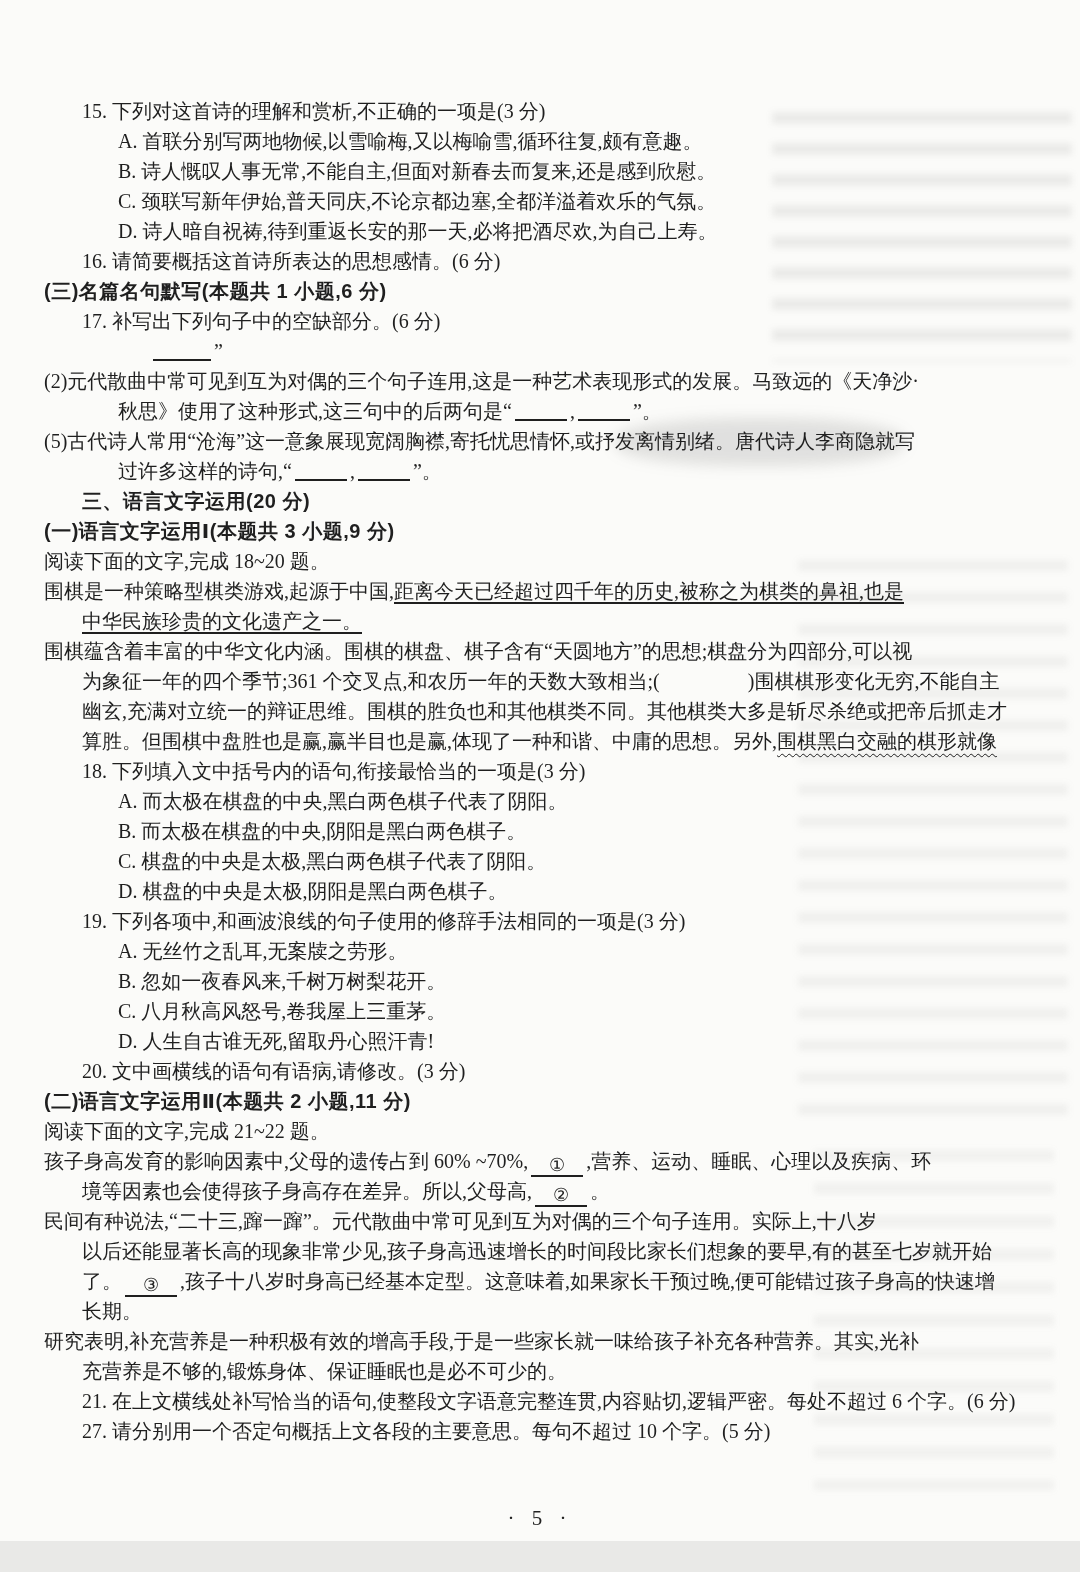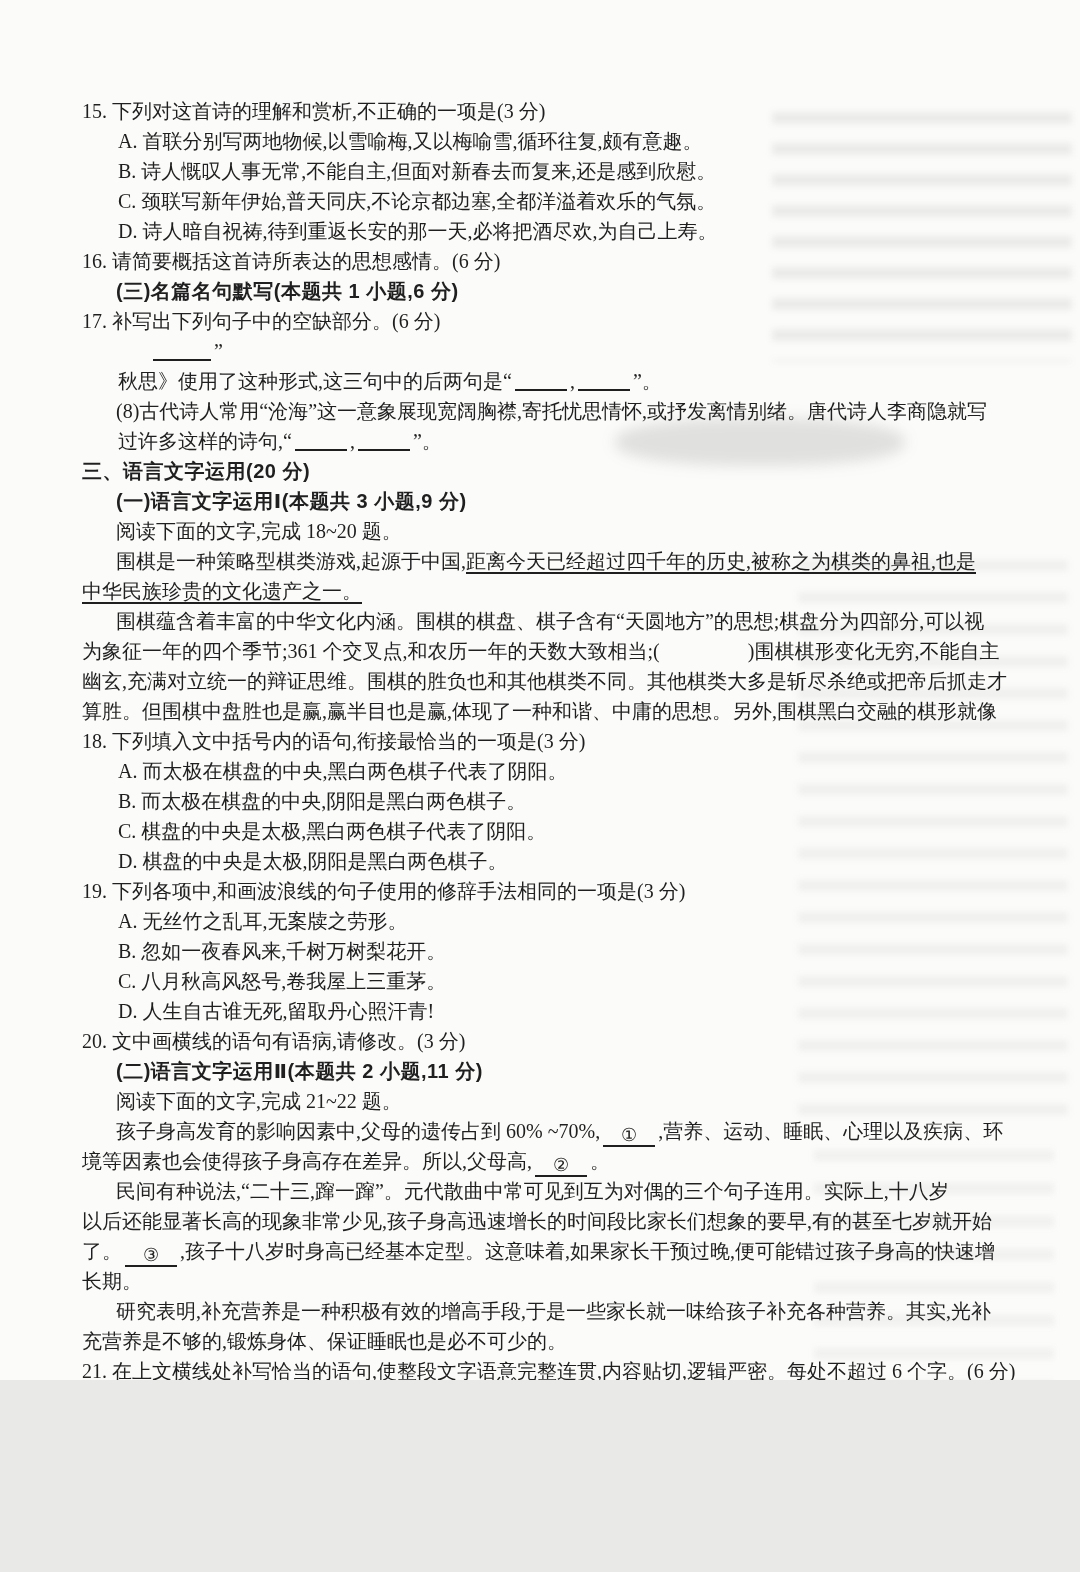--- a/index.html
+++ b/index.html
@@ -1,31 +1,31 @@
 <!DOCTYPE html>
 <html style="--ink: #1f1f1f; --paper: #fbfbf9;"><head>
 <meta charset="utf-8">
 <style>
   html,body{margin:0;padding:0;}
   body{width:1080px;height:1572px;background:#e9e9e7;}
   .page{
-    position:relative;width:1080px;height:1380px;overflow:hidden;
+    position:relative;width:1080px;height:1541px;overflow:hidden;
     background:var(--paper,#fbfbf9);
     color:var(--ink,#1f1f1f);
     font-family:"Liberation Serif","DejaVu Serif",serif;
   }
   .content{position:absolute;left:0;top:96px;width:100%;}
   .line{height:30px;line-height:30px;font-size:20px;white-space:nowrap;}
   .ind0{padding-left:82px;}
-  .ind1{padding-left:116px;}
+  .ind1{padding-left:44px;}
   .ind2{padding-left:118px;}
   .ind3{padding-left:150px;}
   .bold{font-family:"Liberation Sans","DejaVu Sans",sans-serif;font-weight:700;letter-spacing:.5px;}
   .u-line{border-bottom:2px solid var(--ink,#1f1f1f);}
-  .u-wavy{text-decoration-style:wavy;text-decoration-thickness:1px;text-underline-offset:5px;}
+  .u-wavy{text-decoration:underline;text-decoration-style:wavy;text-decoration-thickness:1px;text-underline-offset:5px;}
   .blank{
     display:inline-block;border-bottom:2px solid var(--ink,#1f1f1f);
     text-align:center;height:21px;line-height:23px;font-size:18px;
     vertical-align:-3px;margin:0 3px;
   }
   .gap{display:inline-block;}
   .footer{
     position:absolute;left:0;top:1506px;width:100%;text-align:center;
     font-size:21px;letter-spacing:6px;color:#222;
   }
@@ -54,22 +54,23 @@
   <div class="content" id="content">
       <div class="line ind0"><span>15. 下列对这首诗的理解和赏析,不正确的一项是(3 分)</span></div>
       <div class="line ind2"><span>A. 首联分别写两地物候,以雪喻梅,又以梅喻雪,循环往复,颇有意趣。</span></div>
       <div class="line ind2"><span>B. 诗人慨叹人事无常,不能自主,但面对新春去而复来,还是感到欣慰。</span></div>
       <div class="line ind2"><span>C. 颈联写新年伊始,普天同庆,不论京都边塞,全都洋溢着欢乐的气氛。</span></div>
       <div class="line ind2"><span>D. 诗人暗自祝祷,待到重返长安的那一天,必将把酒尽欢,为自己上寿。</span></div>
       <div class="line ind0"><span>16. 请简要概括这首诗所表达的思想感情。(6 分)</span></div>
       <div class="line ind1 bold"><span>(三)名篇名句默写(本题共 1 小题,6 分)</span></div>
       <div class="line ind0"><span>17. 补写出下列句子中的空缺部分。(6 分)</span></div>
       <div class="line ind3"><span class="blank" style="width: 58px;"></span><span>”</span></div>
+      <div class="line ind1"><span>(2)元代散曲中常可见到互为对偶的三个句子连用,这是一种艺术表现形式的发展。马致远的《天净沙·</span></div>
       <div class="line ind2"><span>秋思》使用了这种形式,这三句中的后两句是“</span><span class="blank" style="width: 52px;"></span><span>,</span><span class="blank" style="width: 52px;"></span><span>”。</span></div>
-      <div class="line ind1"><span>(8)古代诗人常用“沧海”这一意象展现宽阔胸襟,寄托忧思情怀,或抒发离情别绪。唐代诗人李商隐就写</span></div>
+      <div class="line ind1"><span>(5)古代诗人常用“沧海”这一意象展现宽阔胸襟,寄托忧思情怀,或抒发离情别绪。唐代诗人李商隐就写</span></div>
       <div class="line ind2"><span>过许多这样的诗句,“</span><span class="blank" style="width: 52px;"></span><span>,</span><span class="blank" style="width: 52px;"></span><span>”。</span></div>
       <div class="line ind0 bold"><span>三、语言文字运用(20 分)</span></div>
       <div class="line ind1 bold"><span>(一)语言文字运用Ⅰ(本题共 3 小题,9 分)</span></div>
       <div class="line ind1"><span>阅读下面的文字,完成 18~20 题。</span></div>
       <div class="line ind1"><span>围棋是一种策略型棋类游戏,起源于中国,</span><span class="u-line">距离今天已经超过四千年的历史,被称之为棋类的鼻祖,也是</span></div>
       <div class="line ind0"><span class="u-line">中华民族珍贵的文化遗产之一。</span></div>
       <div class="line ind1"><span>围棋蕴含着丰富的中华文化内涵。围棋的棋盘、棋子含有“天圆地方”的思想;棋盘分为四部分,可以视</span></div>
       <div class="line ind0"><span>为象征一年的四个季节;361 个交叉点,和农历一年的天数大致相当;(</span><span class="gap" style="width: 88px;"></span><span>)围棋棋形变化无穷,不能自主</span></div>
       <div class="line ind0"><span>幽玄,充满对立统一的辩证思维。围棋的胜负也和其他棋类不同。其他棋类大多是斩尽杀绝或把帝后抓走才</span></div>
       <div class="line ind0"><span>算胜。但围棋中盘胜也是赢,赢半目也是赢,体现了一种和谐、中庸的思想。另外,</span><span class="u-wavy">围棋黑白交融的棋形就像</span></div>

